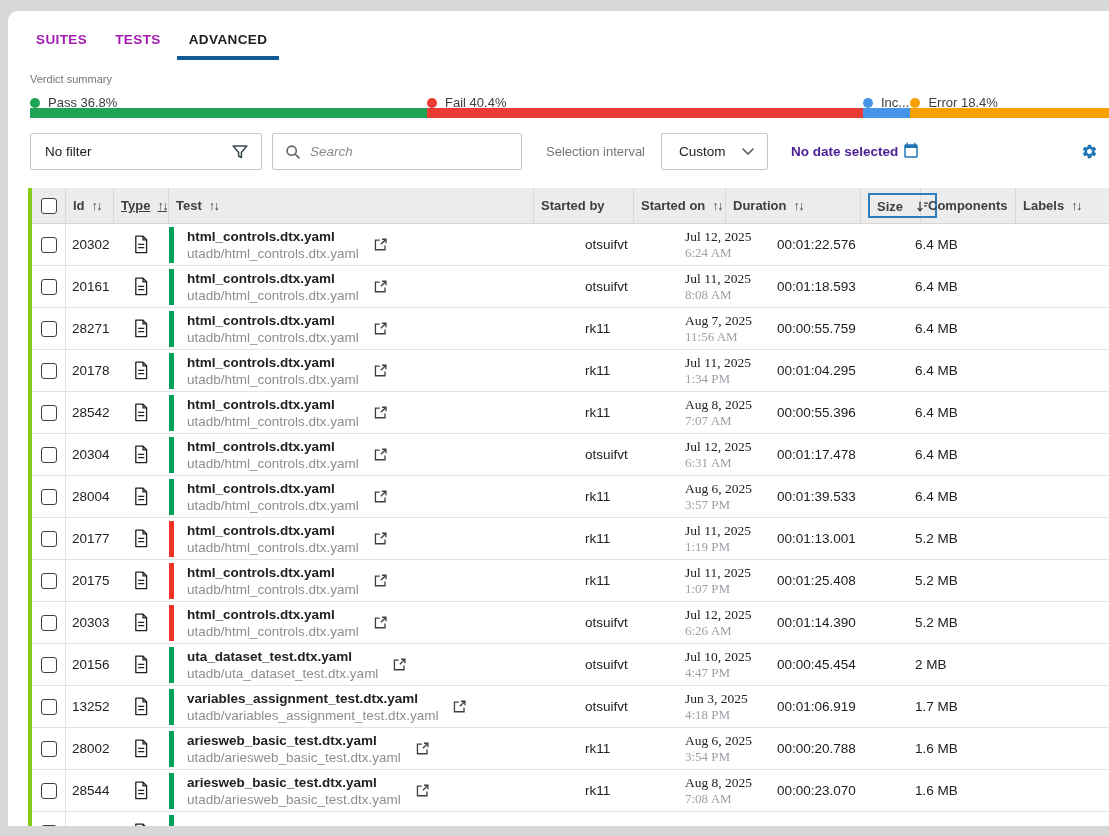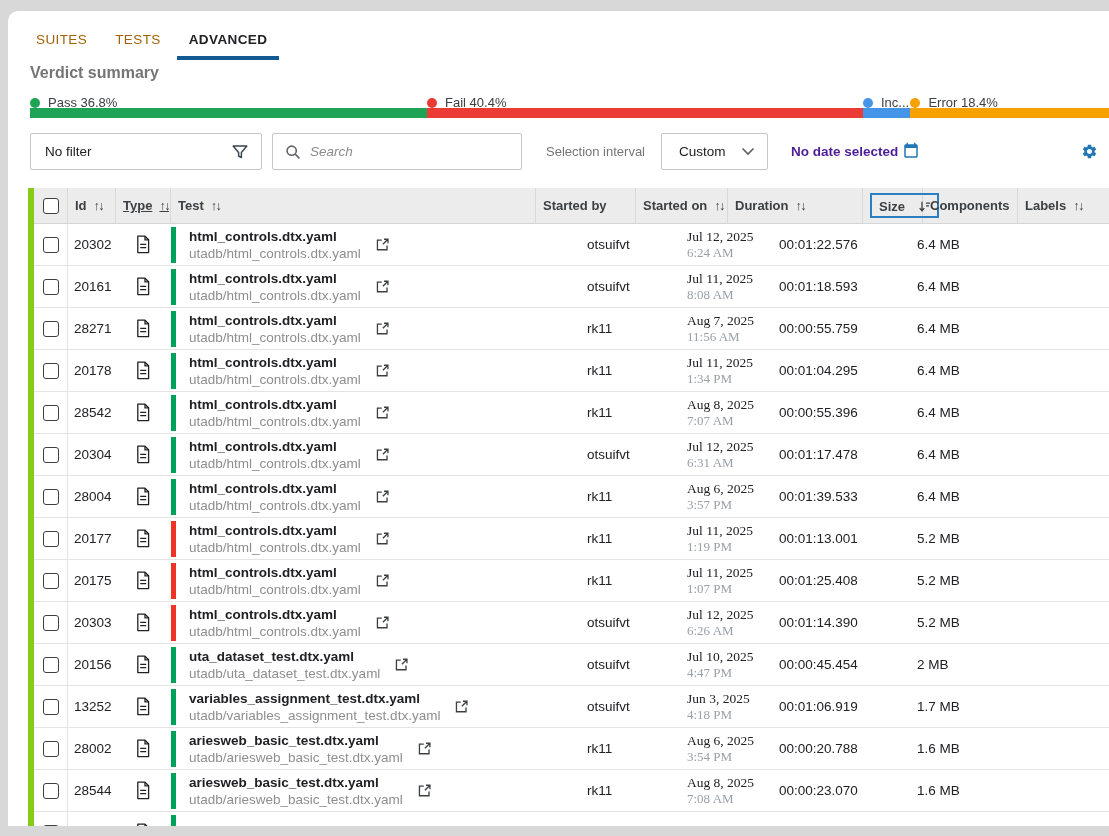--- a/index.html
+++ b/index.html
@@ -3,28 +3,28 @@
 <meta charset="utf-8">
 <style>
   * { margin:0; padding:0; box-sizing:border-box; }
   html,body { width:1109px; height:836px; overflow:hidden; background:#d8d8d8;
     font-family:"Liberation Sans", sans-serif; }
   .card { position:absolute; left:8px; top:11px; width:1101px; height:815px;
     background:#fff; border-top-left-radius:10px; overflow:hidden; }
 
   
   .tabbar { position:absolute; left:14px; top:21px; display:flex; }
-  .tab { padding:0 14px 13px 14px; font-size:13.5px; color:#a16207; font-weight:400;
+  .tab { padding:0 14px 13px 14px; font-size:13.5px; color:#a21caf; font-weight:700;
     letter-spacing:.4px; position:relative; cursor:pointer; white-space:nowrap; }
   .tab.active { color:#202124; font-weight:700; }
   .tab.active::after { content:""; position:absolute; left:2px; right:2px; bottom:0;
     height:4px; background:#135a92; }
 
   
-  .verdict-title { position:absolute; left:22px; top:53px; font-size:16px; color:#757575; font-weight:700; }
+  .verdict-title { position:absolute; left:22px; top:62px; font-size:11px; color:#757575; font-weight:400; }
   .legend { position:absolute; left:22px; right:0; top:84px; height:16px; }
   .legend-item { position:absolute; top:0; display:flex; align-items:center; gap:8px; white-space:nowrap; }
   .dot { width:10px; height:10px; border-radius:50%; flex:none; }
   .legend-label { font-size:13px; color:#3c4043; }
   .bar { position:absolute; left:22px; right:0; top:97px; height:10px; display:flex; }
   .bar-seg { height:100%; }
 
   
   .filters { position:absolute; left:0; right:0; top:122px; height:37px; }
   .filter-select { position:absolute; left:22px; width:232px; height:37px; border:1px solid #c4c7c5;
@@ -39,21 +39,21 @@
   .custom-select { position:absolute; left:653px; width:107px; height:37px; border:1px solid #c4c7c5;
     border-radius:2px; display:flex; align-items:center; padding:0 12px 0 17px; cursor:pointer; }
   .custom-select .val { flex:1; font-size:13.5px; color:#202124; }
   .date-label { position:absolute; left:783px; top:0; line-height:37px; font-size:13.5px;
     color:#4c1d95; font-weight:700; }
   .calendar-btn { position:absolute; left:894px; top:9px; cursor:pointer; }
   .gear-btn { position:absolute; left:1073px; top:10px; cursor:pointer; }
 
   
   .table { position:absolute; left:20px; top:177px; width:1081px; bottom:0; overflow:hidden;
-    border-left:6px solid #84cc16; }
+    border-left:4px solid #84cc16; }
   .thead { display:flex; height:36px; background:#ececec; font-size:13px; font-weight:700;
     color:#3c4043; border-bottom:1px solid #d6d6d6; }
   .hcell { height:100%; display:flex; align-items:center; border-right:1px solid #d9d9d9;
     padding-left:7px; white-space:nowrap; }
   .hcell.col-check { justify-content:center; padding-left:0; }
   .sortarrows { font-size:12.5px; letter-spacing:-1.5px; color:#3c4043; margin-left:7px; font-weight:400; }
   .size-box { display:flex; align-items:center; gap:13px; border:2px solid #2b7ec0; padding:4px 6px 2px 7px; }
 
   .row { display:flex; height:42px; border-bottom:1px solid #e4e4e4; background:#fff; }
   .cell { display:flex; align-items:center; overflow:hidden; white-space:nowrap; }

